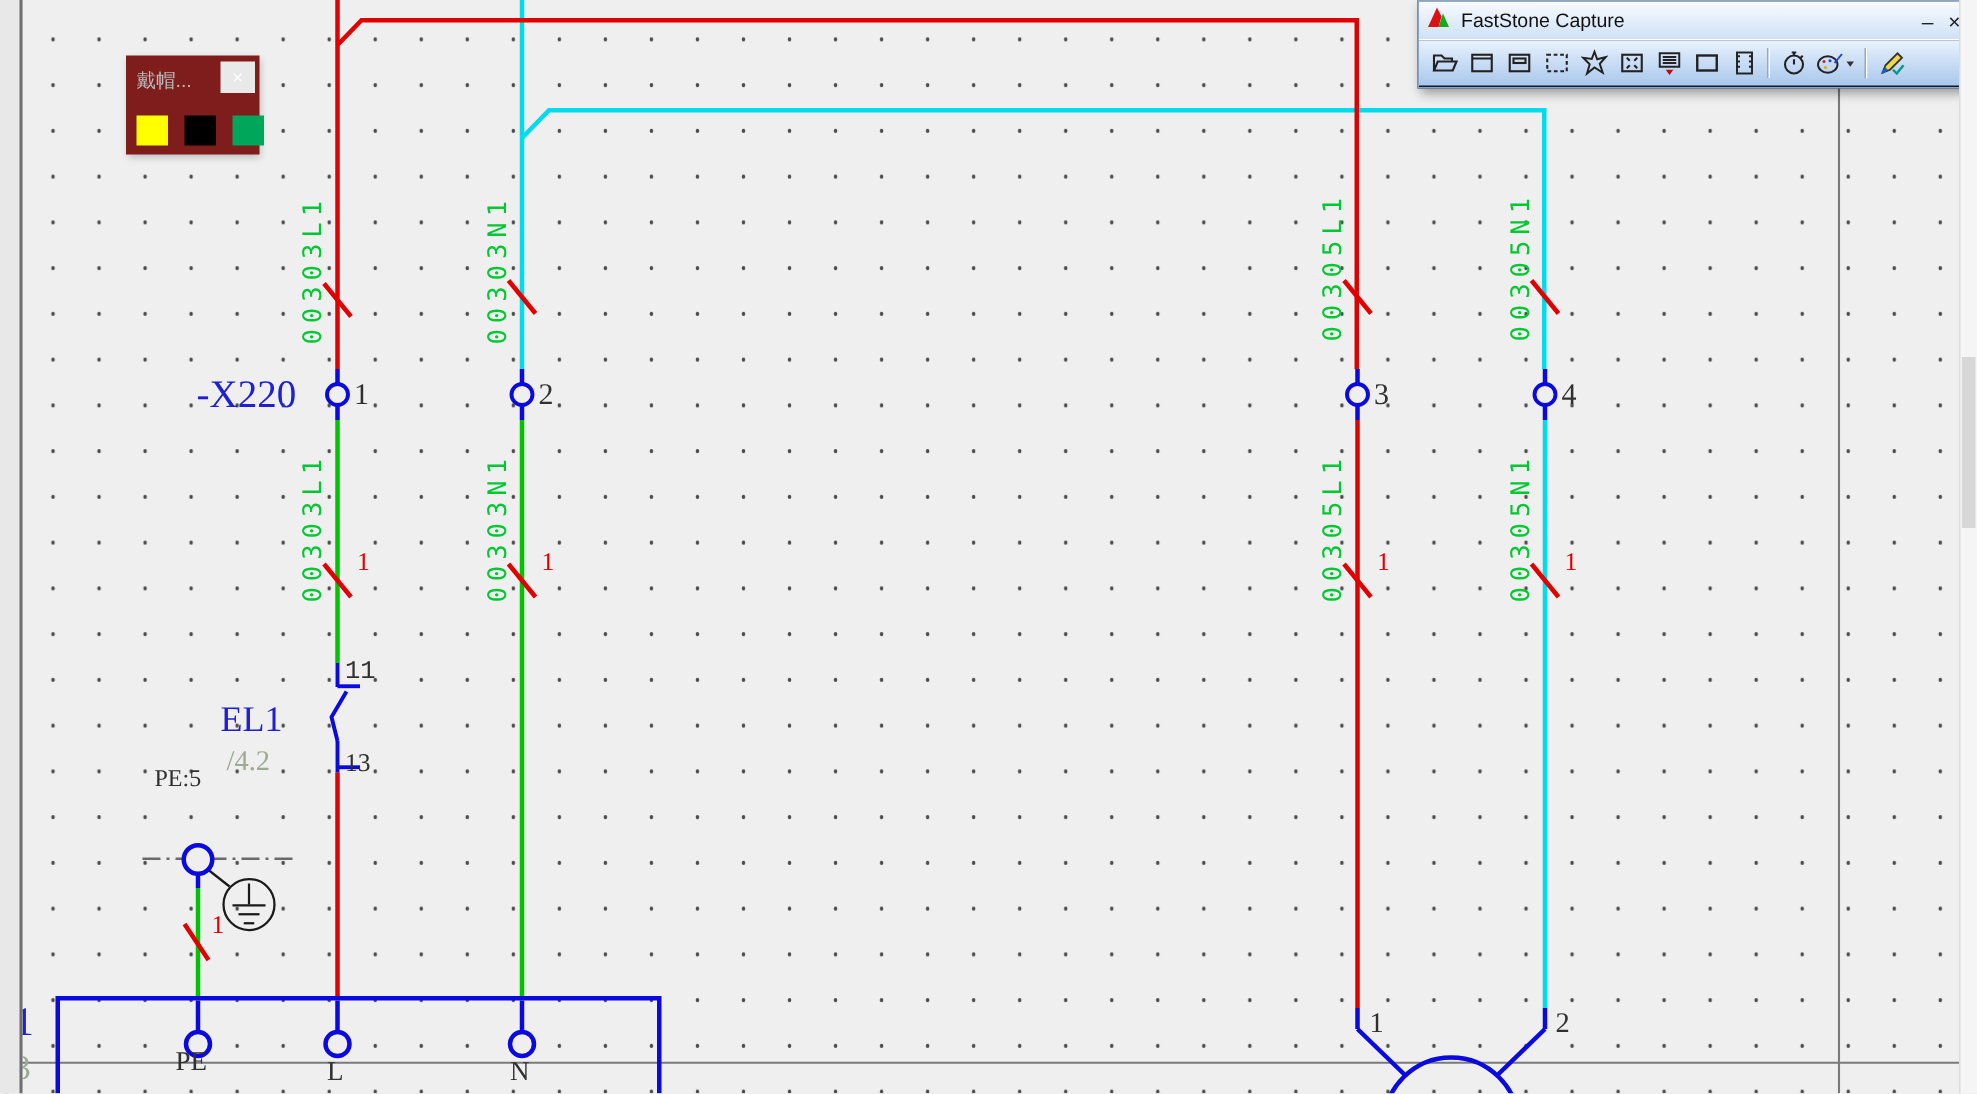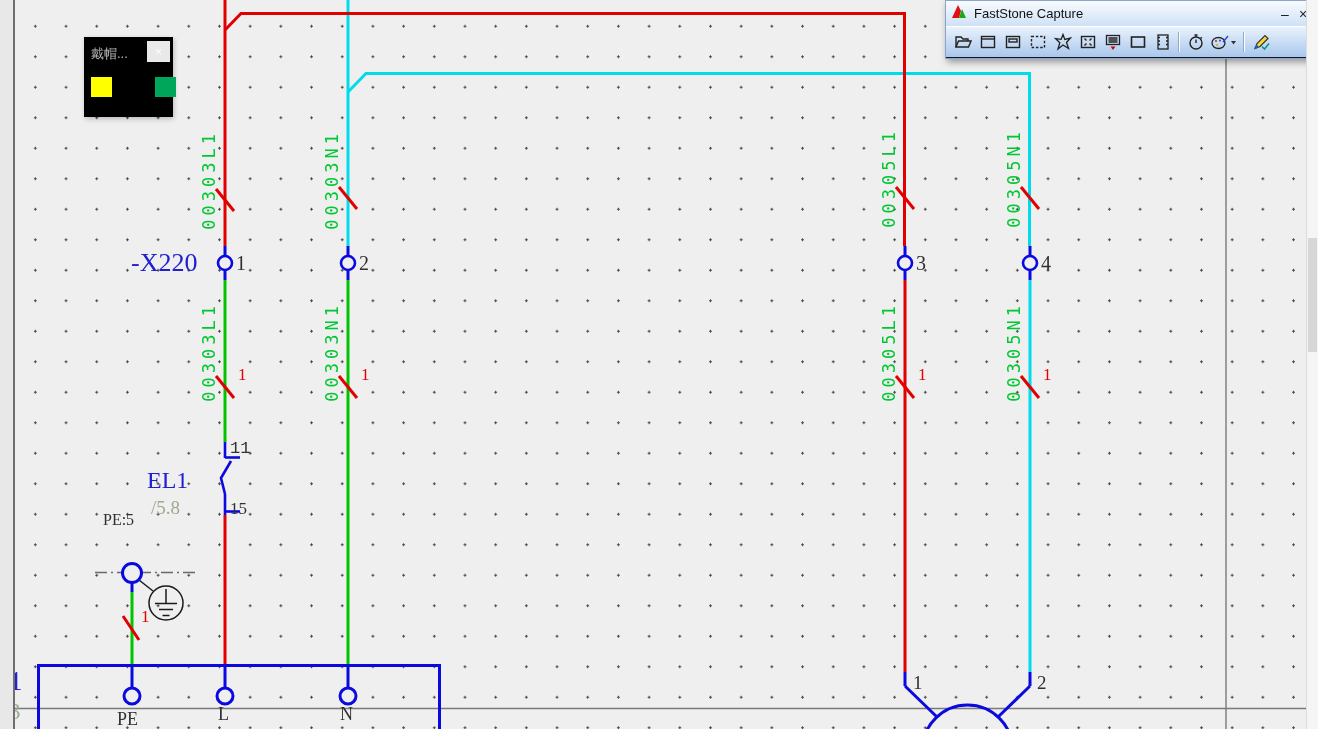--- a/index.html
+++ b/index.html
@@ -15,21 +15,21 @@
   
   .lbl{position:absolute;white-space:nowrap;line-height:1;text-align:center;}
   .vlabel{position:absolute;writing-mode:vertical-rl;transform:rotate(180deg);
     font:17px "DejaVu Sans Mono",monospace;letter-spacing:4px;color:#00c832;line-height:1;}
   .cad-serif{font-family:"Liberation Serif","DejaVu Serif",serif;}
   .blue-txt{color:#2020d0;}
   .dark-txt{color:#303030;}
   .olive-txt{color:#9cab92;}
   .red-txt{color:#e00000;}
   
-  .mini-win{position:absolute;left:84px;top:37px;width:89px;height:80px;background:#000000;
+  .mini-win{position:absolute;left:84px;top:37px;width:89px;height:66px;background:#7f1d1d;
     box-shadow:1px 2px 5px rgba(0,0,0,.22);}
   .mini-title{position:absolute;left:7px;top:8px;font-size:13px;color:#b9b9b9;}
   .mini-close{position:absolute;right:3px;top:4px;width:23px;height:21px;background:#e9e9e9;
     color:#fdfdfd;font-size:13px;text-align:center;line-height:21px;cursor:default;}
   .swatches{position:absolute;left:7px;top:40px;display:flex;gap:11px;}
   .swatch{width:21px;height:20px;}
   .swatch-yellow{background:#ffff00;}
   .swatch-black{background:#000000;}
   .swatch-green{background:#00a65a;}
   
@@ -146,34 +146,34 @@
   <div class="vlabel" style="left:881px;top:302px;">00305L1</div>
   <div class="vlabel" style="left:1006px;top:302px;">00305N1</div>
 
   <div class="lbl cad-serif blue-txt" style="left:131px;top:250px;font-size:26px;">-X220</div>
   <div class="lbl cad-serif dark-txt" style="left:236px;top:253px;font-size:20px;">1</div>
   <div class="lbl cad-serif dark-txt" style="left:359px;top:253px;font-size:20px;">2</div>
   <div class="lbl cad-serif dark-txt" style="left:916px;top:253px;font-size:20px;">3</div>
   <div class="lbl cad-serif dark-txt" style="left:1041px;top:253px;font-size:20px;">4</div>
 
   <div class="lbl cad-serif dark-txt" style="left:230px;top:440px;font-size:17px;font-family:Liberation Mono, monospace;">11</div>
-  <div class="lbl cad-serif dark-txt" style="left:230px;top:500px;font-size:17px;">15</div>
+  <div class="lbl cad-serif dark-txt" style="left:230px;top:500px;font-size:17px;">13</div>
   <div class="lbl cad-serif blue-txt" style="left:147px;top:468px;font-size:24px;">EL1</div>
-  <div class="lbl cad-serif olive-txt" style="left:151px;top:498px;font-size:19px;">/5.8</div>
+  <div class="lbl cad-serif olive-txt" style="left:151px;top:498px;font-size:19px;">/4.2</div>
 
   <div class="lbl cad-serif dark-txt" style="left:103px;top:512px;font-size:16px;">PE:5</div>
 
   <div class="lbl cad-serif red-txt" style="left:238px;top:366px;font-size:17px;">1</div>
   <div class="lbl cad-serif red-txt" style="left:361px;top:366px;font-size:17px;">1</div>
   <div class="lbl cad-serif red-txt" style="left:918px;top:366px;font-size:17px;">1</div>
   <div class="lbl cad-serif red-txt" style="left:1043px;top:366px;font-size:17px;">1</div>
   <div class="lbl cad-serif red-txt" style="left:141px;top:608px;font-size:17px;">1</div>
 
 
-  <div class="lbl cad-serif dark-txt" style="left:117px;top:698px;font-size:18px;margin-top:12px;">PE</div>
+  <div class="lbl cad-serif dark-txt" style="left:117px;top:698px;font-size:18px;">PE</div>
   <div class="lbl cad-serif dark-txt" style="left:218px;top:705px;font-size:18px;">L</div>
   <div class="lbl cad-serif dark-txt" style="left:340px;top:705px;font-size:18px;">N</div>
 
   <div class="lbl cad-serif dark-txt" style="left:913px;top:673px;font-size:19px;">1</div>
   <div class="lbl cad-serif dark-txt" style="left:1037px;top:673px;font-size:19px;">2</div>
 
   <div class="lbl cad-serif blue-txt" style="left:9px;top:668px;font-size:27px;">1</div>
   <div class="lbl cad-serif olive-txt" style="left:9px;top:700px;font-size:23px;">3</div>
 </div>
 

